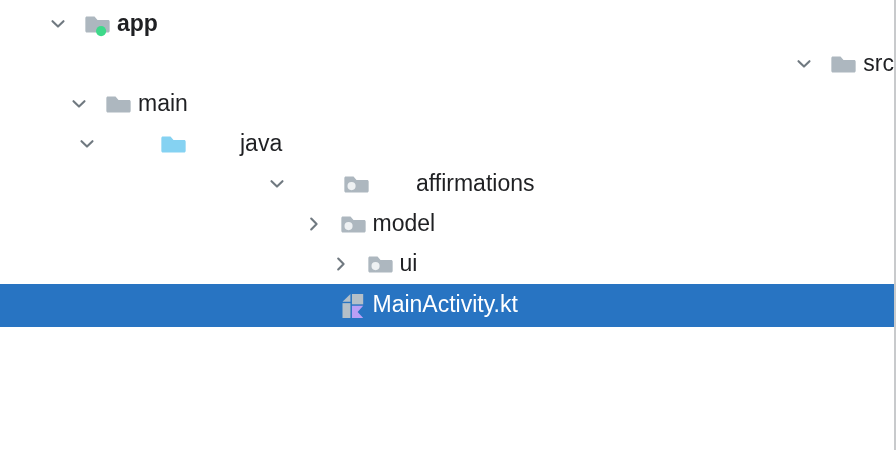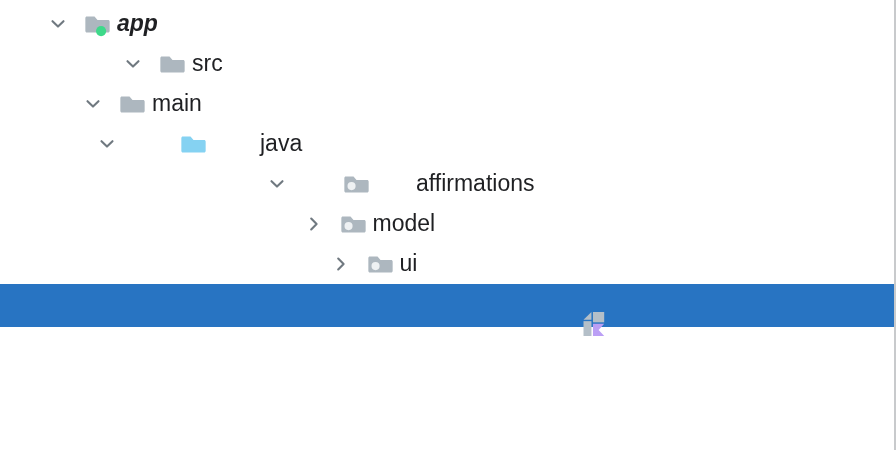--- a/index.html
+++ b/index.html
@@ -18,32 +18,31 @@
     height:40px;
     font-size:23px;
     color:var(--text-color,#1f2023);
     cursor:default;
     white-space:nowrap;
   }
   .row.selected{
     height:43px;
     background:var(--selection-color,#2874c2);
     color:#ffffff;
-    flex-direction:column;
   }
   .row .chevron{
     width:26px;flex:0 0 26px;margin-right:13px;
     display:flex;align-items:center;justify-content:center;
   }
   .row .icon{
     width:27px;flex:0 0 27px;margin-right:6px;
     display:flex;align-items:center;justify-content:center;
   }
   .row .label{line-height:1;padding-bottom:2px;}
-  .row.bold .label{font-weight:700;font-style:italic;}
+  .row.bold .label{font-weight:700;}
   svg{display:block;}
 </style>
 </head>
 <body>
 
 <div class="panel">
   <div class="tree" id="tree">
   <div class="row bold" style="padding-left: 45px;">
     <span class="chevron">
           <svg width="20" height="20" viewBox="0 0 20 20">
@@ -52,49 +51,49 @@
         </span>
     <span class="icon">
           <svg width="27" height="24" viewBox="0 0 18 16" style="overflow:visible">
             <path d="M1.8,3 h5.2 l2,2.3 h7.1 c0.55,0 1,0.45 1,1 v6.3 c0,0.55 -0.45,1 -1,1 H1.9 c-0.55,0 -1,-0.45 -1,-1 V4 c0,-0.55 0.45,-1 0.9,-1 z" fill="#adb7bf"></path>
             <circle cx="11.4" cy="12.7" r="3.4" fill="#3ed98a"></circle>
           </svg>
         </span>
     <span class="label">app</span>
   </div>
 
-  <div class="row" style="padding-left: 120px;">
+  <div class="row" style="padding-left: 57px; justify-content: flex-end;">
     <span class="chevron">
           <svg width="20" height="20" viewBox="0 0 20 20">
             <polyline points="4.5,7.2 10,12.6 15.5,7.2" fill="none" stroke="#707980" stroke-width="2.1" stroke-linecap="round" stroke-linejoin="round"></polyline>
           </svg>
         </span>
     <span class="icon">
           <svg width="27" height="24" viewBox="0 0 18 16" style="overflow:visible">
             <path d="M1.8,3 h5.2 l2,2.3 h7.1 c0.55,0 1,0.45 1,1 v6.3 c0,0.55 -0.45,1 -1,1 H1.9 c-0.55,0 -1,-0.45 -1,-1 V4 c0,-0.55 0.45,-1 0.9,-1 z" fill="#adb7bf"></path>
           </svg>
         </span>
     <span class="label">src</span>
   </div>
 
-  <div class="row" style="padding-left: 66px; margin-left: 14px;">
+  <div class="row" style="padding-left: 66px;">
     <span class="chevron">
           <svg width="20" height="20" viewBox="0 0 20 20">
             <polyline points="4.5,7.2 10,12.6 15.5,7.2" fill="none" stroke="#707980" stroke-width="2.1" stroke-linecap="round" stroke-linejoin="round"></polyline>
           </svg>
         </span>
     <span class="icon">
           <svg width="27" height="24" viewBox="0 0 18 16" style="overflow:visible">
             <path d="M1.8,3 h5.2 l2,2.3 h7.1 c0.55,0 1,0.45 1,1 v6.3 c0,0.55 -0.45,1 -1,1 H1.9 c-0.55,0 -1,-0.45 -1,-1 V4 c0,-0.55 0.45,-1 0.9,-1 z" fill="#adb7bf"></path>
           </svg>
         </span>
     <span class="label">main</span>
   </div>
 
-  <div class="row" style="padding-left: 94px; gap: 47px;">
+  <div class="row" style="padding-left: 74px; gap: 47px;">
     <span class="chevron">
           <svg width="20" height="20" viewBox="0 0 20 20">
             <polyline points="4.5,7.2 10,12.6 15.5,7.2" fill="none" stroke="#707980" stroke-width="2.1" stroke-linecap="round" stroke-linejoin="round"></polyline>
           </svg>
         </span>
     <span class="icon">
           <svg width="27" height="24" viewBox="0 0 18 16" style="overflow:visible">
             <path d="M1.8,3 h5.2 l2,2.3 h7.1 c0.55,0 1,0.45 1,1 v6.3 c0,0.55 -0.45,1 -1,1 H1.9 c-0.55,0 -1,-0.45 -1,-1 V4 c0,-0.55 0.45,-1 0.9,-1 z" fill="#85d2f2"></path>
           </svg>
         </span>

